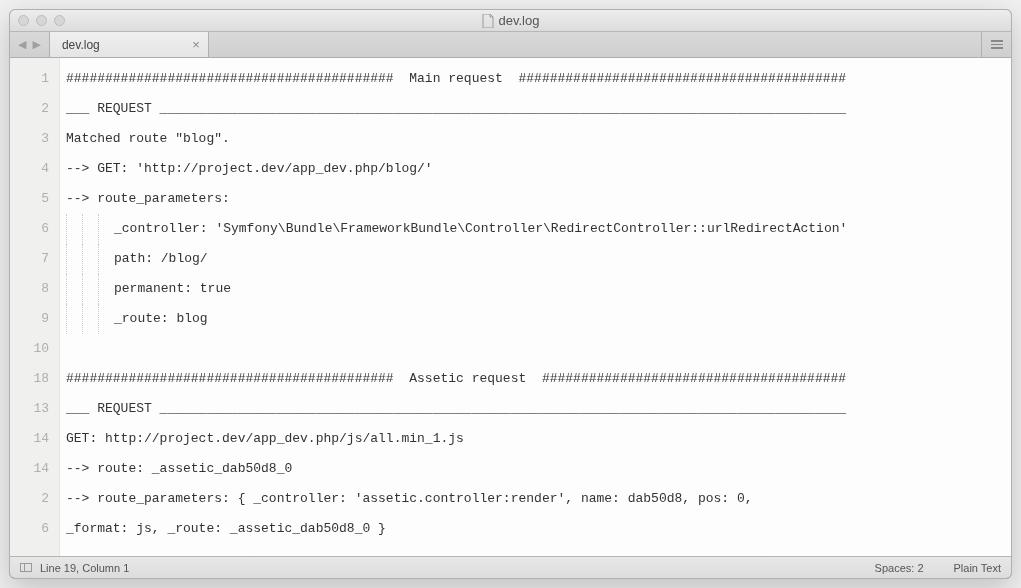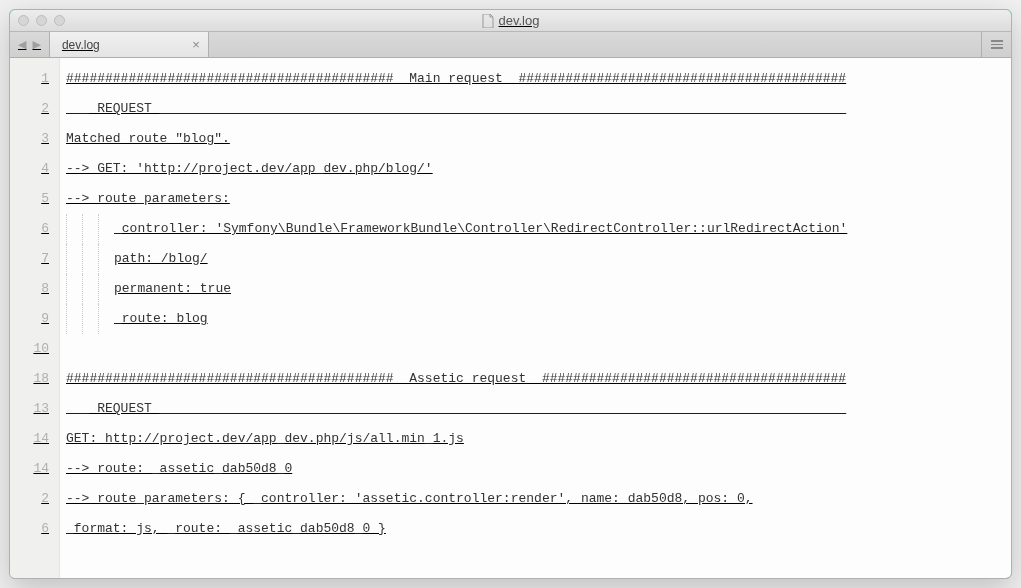--- a/index.html
+++ b/index.html
@@ -14,21 +14,20 @@
     .window {
       width: 1003px;
       height: 570px;
       background: #22c55e;
       border: 1px solid #b0b0b0;
       border-radius: 6px;
       box-shadow: 0 10px 30px rgba(0,0,0,0.2);
       display: flex;
       flex-direction: column;
       overflow: hidden;
-      text-decoration: underline;
     }
     .titlebar {
       height: 22px;
       background: linear-gradient(#ededed, #dcdcdc);
       border-bottom: 1px solid #b7b7b7;
       display: flex;
       align-items: center;
       position: relative;
       padding: 0 8px;
     }
@@ -241,14 +240,21 @@
         <div>18</div>
         <div>13</div>
         <div>14</div>
         <div>14</div>
         <div>2</div>
         <div>6</div>
       </div>
     <div class="content" id="content"><div><span>##########################################  Main request  ##########################################</span></div><div><span>___ REQUEST ________________________________________________________________________________________</span></div><div><span>Matched route "blog".</span></div><div><span>--&gt; GET: 'http://project.dev/app_dev.php/blog/'</span></div><div><span>--&gt; route_parameters:</span></div><div><span class="indent-guide"></span><span class="indent-guide"></span><span class="indent-guide"></span><span>_controller: 'Symfony\Bundle\FrameworkBundle\Controller\RedirectController::urlRedirectAction'</span></div><div><span class="indent-guide"></span><span class="indent-guide"></span><span class="indent-guide"></span><span>path: /blog/</span></div><div><span class="indent-guide"></span><span class="indent-guide"></span><span class="indent-guide"></span><span>permanent: true</span></div><div><span class="indent-guide"></span><span class="indent-guide"></span><span class="indent-guide"></span><span>_route: blog</span></div><div><span></span></div><div><span>##########################################  Assetic request  #######################################</span></div><div><span>___ REQUEST ________________________________________________________________________________________</span></div><div><span>GET: http://project.dev/app_dev.php/js/all.min_1.js</span></div><div><span>--&gt; route: _assetic_dab50d8_0</span></div><div><span>--&gt; route_parameters: { _controller: 'assetic.controller:render', name: dab50d8, pos: 0,</span></div><div><span>_format: js, _route: _assetic_dab50d8_0 }</span></div></div>
   </div>
 
+  <div class="statusbar">
+    <div class="status-icon"></div>
+    <div class="status-left">Line 19, Column 1</div>
+    <div class="status-spacer"></div>
+    <div class="status-item">Spaces: 2</div>
+    <div class="status-item">Plain Text</div>
+  </div>
 
 </div>
 
 </body></html>

